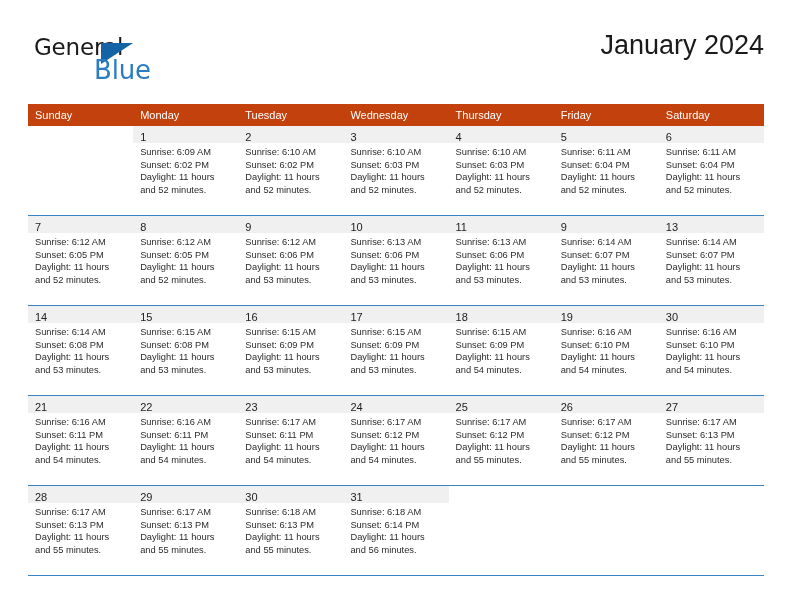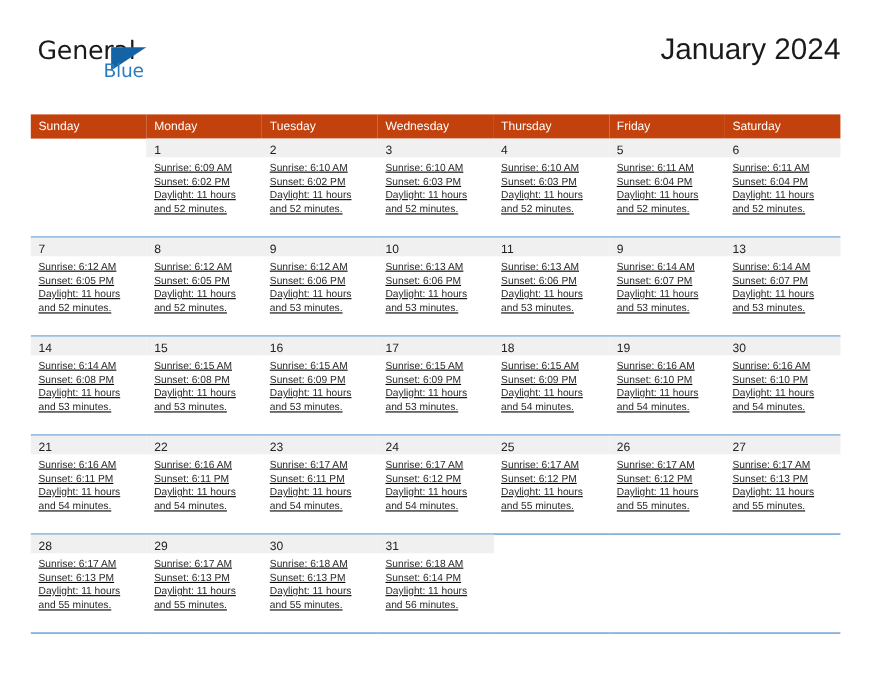--- a/index.html
+++ b/index.html
@@ -43,21 +43,21 @@
     font-size: 23px;
     letter-spacing: -0.2px;
     color: #1a1a1a;
     font-family: "DejaVu Sans", sans-serif;
     font-weight: 400;
   }
   .logo-blue {
     position: absolute;
     left: 60px;
     top: 21px;
-    font-size: 17px;
+    font-size: 26px;
     letter-spacing: -0.2px;
     color: #2b7cc0;
     font-family: "DejaVu Sans", sans-serif;
     font-weight: 400;
   }
   .logo-triangle {
     position: absolute;
     left: 67px;
     top: 9px;
     width: 0;
@@ -127,21 +127,20 @@
     padding: 1px 0 0 7px;
     box-sizing: border-box;
   }
   .daynum {
     font-size: 11px;
     color: #222222;
     line-height: 15px;
   }
   .cell-body {
     padding: 3px 5px 0 7px;
-    text-decoration: underline;
   }
   .cell-line {
     font-size: 9.3px;
     line-height: 12.5px;
     color: #2b2b2b;
     white-space: nowrap;
   }
   .empty .daynum-bar { background: transparent; }
 </style>
 </head>

